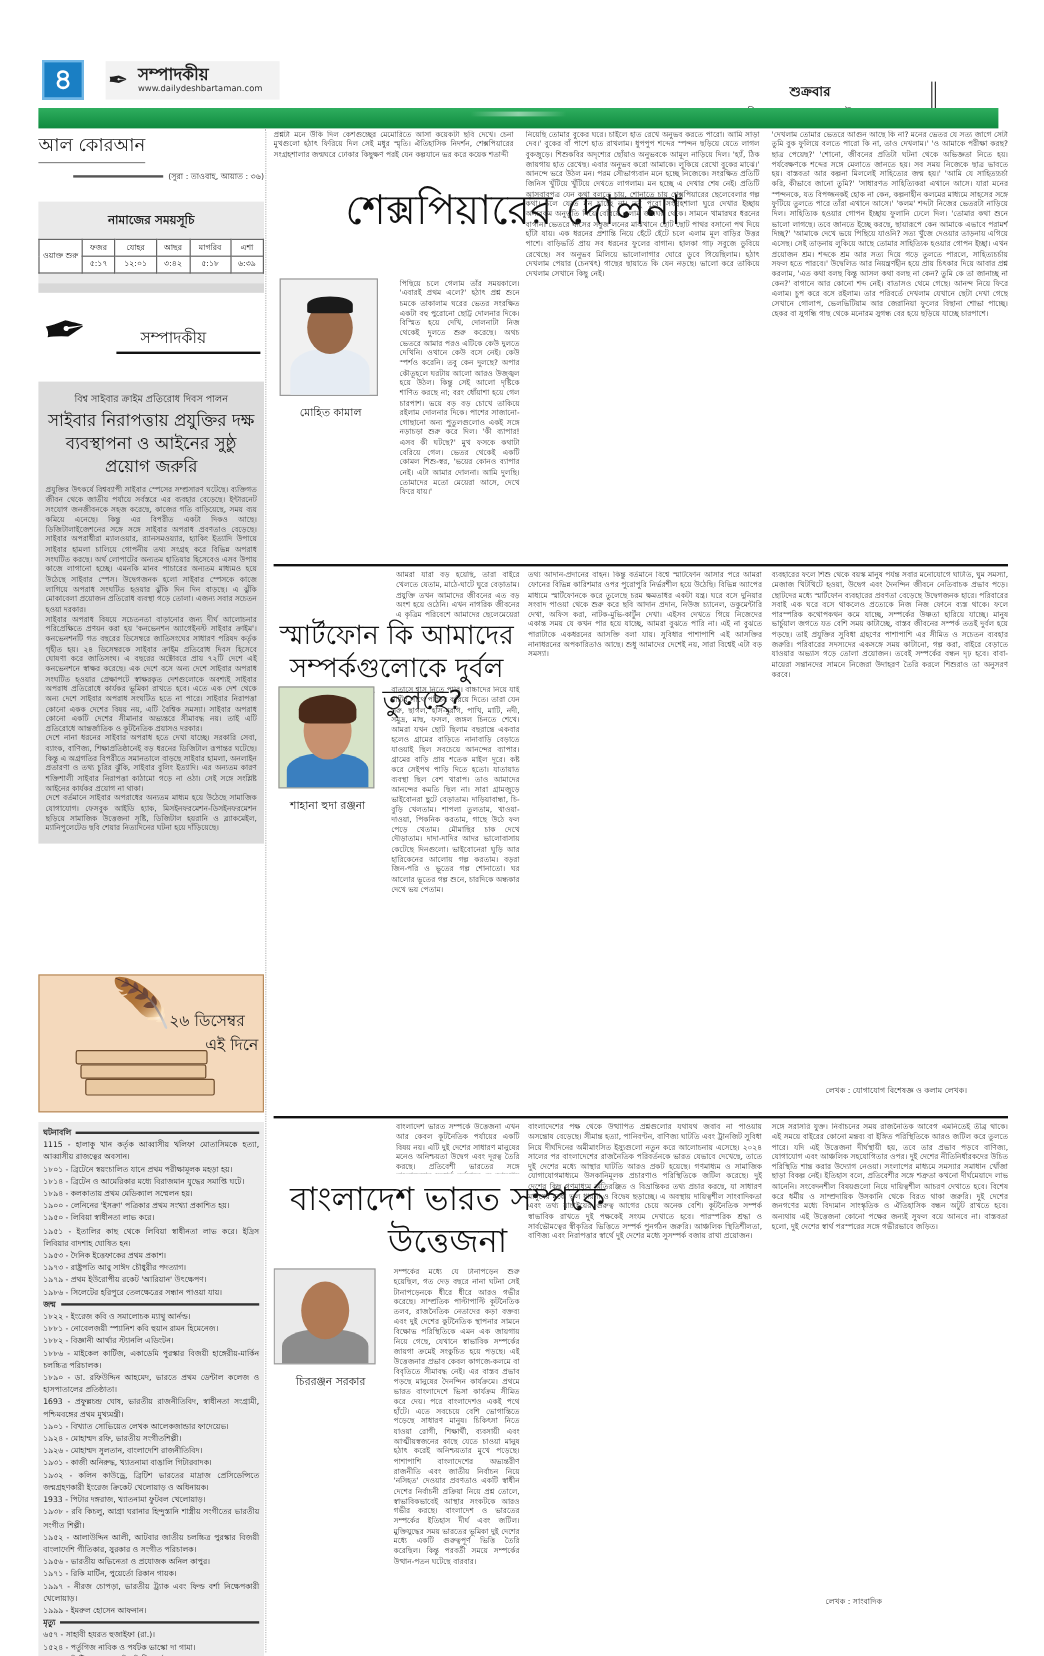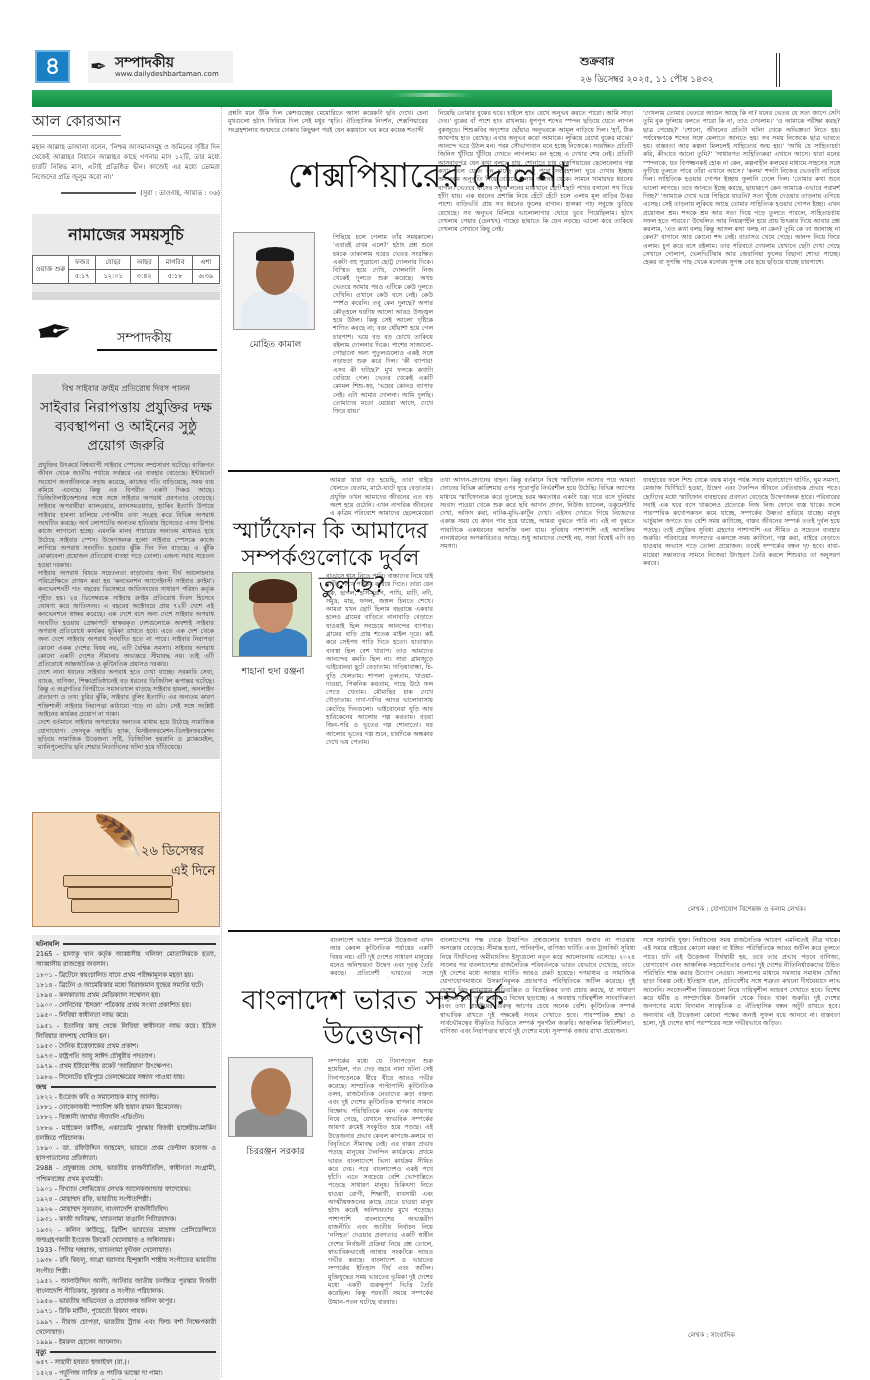--- a/index.html
+++ b/index.html
@@ -3,40 +3,40 @@
 <meta charset="utf-8">
 <style>
   * { box-sizing: border-box; margin: 0; padding: 0; }
   body { width: 870px; height: 1380px; background: #fff; font-family: "DejaVu Sans", sans-serif; color: #222; position: relative; overflow: hidden; }
   .mast { position: absolute; left: 0; top: 0; width: 870px; height: 92px; }
   .pagenum { position: absolute; left: 35px; top: 50px; width: 35px; height: 33px; background: #1a7fc4; border: 2px solid #6fb6e6; color: #fff; font-weight: bold; font-size: 24px; text-align: center; line-height: 29px; }
   .secbox { position: absolute; left: 88px; top: 51px; width: 145px; height: 32px; background: #f2f2f2; }
   .secbox .pen { position: absolute; left: 2px; top: 3px; font-size: 20px; }
   .secbox .t1 { position: absolute; left: 27px; top: 0px; font-size: 14px; font-weight: bold; color: #222; }
   .secbox .t2 { position: absolute; left: 27px; top: 19px; font-size: 7px; color: #333; }
-  .dateblock { position: absolute; left: 580px; top: 53px; text-align: left; width: 190px; font-size: 9px; color: #222; }
+  .dateblock { position: absolute; left: 580px; top: 68px; text-align: center; width: 190px; font-size: 9px; color: #222; }
   .dateblock .day { font-size: 11px; font-weight: bold; }
   .dateblock .sep { position: absolute; right: -10px; top: 0; width: 4px; height: 34px; border-left: 1px solid #333; border-right: 1px solid #333; }
   .logo { position: absolute; left: 712px; top: 48px; width: 150px; height: 42px; }
   .logo .small { font-size: 5px; color: #333; position: absolute; left: 2px; top: 0; }
   .logo .name { position: absolute; left: 0; top: 7px; font-size: 21px; font-weight: bold; color: #111; letter-spacing: -1px; white-space: nowrap; }
   .logo .name .dot { display: inline-block; width: 15px; height: 15px; background: #d12f2f; border-radius: 50%; vertical-align: middle; margin: 0 2px; }
   .logo .tag { position: absolute; right: 2px; top: 34px; font-size: 4px; color: #333; }
   .logo .tagline { position: absolute; left: 30px; top: 37px; width: 80px; border-top: 1px solid #444; }
   .greenbar { position: absolute; left: 32px; top: 90px; width: 800px; height: 17px; background: linear-gradient(to bottom, #2fae5f, #0e8a3e); }
   .greenbar::after { content: ""; position: absolute; left: 360px; top: 3px; width: 80px; height: 4px; background: linear-gradient(to right, transparent, rgba(255,255,255,0.5), transparent); }
 
   .lcol { position: absolute; left: 32px; top: 107px; width: 188px; }
   .quran-title { font-size: 15px; color: #222; margin-top: 2px; border-bottom: 1px solid #888; display: inline-block; padding-bottom: 1px; }
   .quran-body { font-size: 6.6px; line-height: 10px; margin-top: 6px; text-align: justify; color: #333; }
   .quran-ref { font-size: 6.6px; text-align: right; margin-top: 5px; color: #333; }
   .quran-ref::before { content: ""; display: inline-block; width: 75px; border-top: 2px solid #555; vertical-align: middle; margin-right: 4px; }
 
   .prayer { margin-top: 15px; background: #eaeaea; padding-bottom: 8px; }
-  .prayer h3 { font-size: 16px; font-weight: bold; text-align: center; padding: 8px 0 6px; border-radius: 13px; }
+  .prayer h3 { font-size: 10px; font-weight: bold; text-align: center; padding: 8px 0 6px; border-radius: 13px; }
   .prayer table { border-collapse: collapse; width: 100%; background: #fff; font-size: 6.5px; }
   .prayer td { border: 1px solid #666; text-align: center; height: 14px; }
   .prayer-footer { height: 8px; background: #d8d8d8; margin-top: 0; }
 
   .edit-banner { margin-top: 6px; height: 58px; position: relative; background: #fff; }
   .edit-banner .penbig { position: absolute; left: 4px; top: 0; font-size: 44px; color: #111; transform: rotate(-10deg); }
   .edit-banner .label { position: absolute; left: 85px; top: 22px; font-size: 13px; color: #222; }
   .edit-banner .line { position: absolute; left: 65px; top: 43px; width: 120px; border-top: 2px solid #111; }
 
   .cyber { margin-top: 10px; background: #dcdcdc; padding: 8px 6px 8px; }
@@ -84,21 +84,20 @@
   <div class="dateblock">
     <div class="day">শুক্রবার</div>
     <div>২৬ ডিসেম্বর ২০২৫, ১১ পৌষ ১৪৩২</div>
     <span class="sep"></span>
   </div>
 </div>
 <div class="greenbar"></div>
 
 <div class="lcol">
   <div class="quran-title">আল কোরআন</div>
-  <div class="quran-body">মহান আল্লাহ তাআলা বলেন, 'নিশ্চয় আসমানসমূহ ও জমিনের সৃষ্টির দিন থেকেই আল্লাহর বিধানে আল্লাহর কাছে গণনায় মাস ১২টি, তার মধ্যে চারটি নিষিদ্ধ মাস, এটাই প্রতিষ্ঠিত দ্বীন। কাজেই এর মধ্যে তোমরা নিজেদের প্রতি জুলুম করো না।'</div>
   <div class="quran-ref">(সুরা : তাওবাহ, আয়াত : ৩৬)</div>
 
   <div class="prayer">
     <h3>নামাজের সময়সূচি</h3>
     <table>
       <tbody>
           <tr>
         <td rowspan="2" style="width:36px">ওয়াক্ত শুরু</td>
         <td>ফজর</td>
         <td>যোহর</td>
@@ -140,38 +139,38 @@
     <div class="books">
       <div style="left:0;top:0;width:110px;height:12px"></div>
       <div style="left:4px;top:12px;width:105px;height:12px"></div>
       <div style="left:8px;top:24px;width:108px;height:14px"></div>
     </div>
     <span class="h1">২৬ ডিসেম্বর</span>
     <span class="h2">এই দিনে</span>
   </div>
   <div class="events">
     <div class="sh">ঘটনাবলি</div>
-    <div class="ev">2165 - হালাকু খান কর্তৃক আব্বাসীয় খলিফা মোতাসিমকে হত্যা, আব্বাসীয় রাজত্বের অবসান।</div>
+    <div class="ev">1115 - হালাকু খান কর্তৃক আব্বাসীয় খলিফা মোতাসিমকে হত্যা, আব্বাসীয় রাজত্বের অবসান।</div>
     <div class="ev">১৮০১ - ব্রিটেনে স্বয়ংচালিত যানে প্রথম পরীক্ষামূলক মহড়া হয়।</div>
     <div class="ev">১৮১৪ - ব্রিটেন ও আমেরিকার মধ্যে বিরাজমান যুদ্ধের সমাপ্তি ঘটে।</div>
     <div class="ev">১৮৯৪ - কলকাতায় প্রথম মেডিক্যাল সম্মেলন হয়।</div>
     <div class="ev">১৯০০ - লেনিনের 'ইসক্রা' পত্রিকার প্রথম সংখ্যা প্রকাশিত হয়।</div>
     <div class="ev">১৯৫০ - লিবিয়া স্বাধীনতা লাভ করে।</div>
     <div class="ev">১৯৫১ - ইতালির কাছ থেকে লিবিয়া স্বাধীনতা লাভ করে। ইদ্রিস লিবিয়ার বাদশাহ ঘোষিত হন।</div>
     <div class="ev">১৯৫৩ - দৈনিক ইত্তেফাকের প্রথম প্রকাশ।</div>
     <div class="ev">১৯৭৩ - রাষ্ট্রপতি আবু সাঈদ চৌধুরীর পদত্যাগ।</div>
     <div class="ev">১৯৭৯ - প্রথম ইউরোপীয় রকেট 'আরিয়ান' উৎক্ষেপণ।</div>
     <div class="ev">১৯৮৬ - সিলেটের হরিপুরে তেলক্ষেত্রের সন্ধান পাওয়া যায়।</div>
     <div class="sh">জন্ম</div>
     <div class="ev">১৮২২ - ইংরেজ কবি ও সমালোচক ম্যাথু আর্নল্ড।</div>
     <div class="ev">১৮৮১ - নোবেলজয়ী স্প্যানিশ কবি হুয়ান রামন হিমেনেজ।</div>
     <div class="ev">১৮৮২ - বিজ্ঞানী আর্থার স্ট্যানলি এডিংটন।</div>
     <div class="ev">১৮৮৬ - মাইকেল কার্টিজ, একাডেমি পুরস্কার বিজয়ী হাঙ্গেরীয়-মার্কিন চলচ্চিত্র পরিচালক।</div>
     <div class="ev">১৮৯০ - ডা. রফিউদ্দিন আহমেদ, ভারতে প্রথম ডেন্টাল কলেজ ও হাসপাতালের প্রতিষ্ঠাতা।</div>
-    <div class="ev">2988 - প্রফুল্লচন্দ্র ঘোষ, ভারতীয় রাজনীতিবিদ, স্বাধীনতা সংগ্রামী, পশ্চিমবঙ্গের প্রথম মুখ্যমন্ত্রী।</div>
+    <div class="ev">1693 - প্রফুল্লচন্দ্র ঘোষ, ভারতীয় রাজনীতিবিদ, স্বাধীনতা সংগ্রামী, পশ্চিমবঙ্গের প্রথম মুখ্যমন্ত্রী।</div>
     <div class="ev">১৯০১ - বিখ্যাত সোভিয়েত লেখক আলেকজান্ডার ফাদেয়েভ।</div>
     <div class="ev">১৯২৪ - মোহাম্মদ রফি, ভারতীয় সংগীতশিল্পী।</div>
     <div class="ev">১৯২৬ - মোহাম্মদ সুলতান, বাংলাদেশি রাজনীতিবিদ।</div>
     <div class="ev">১৯৩১ - কাজী অনিরুদ্ধ, খ্যাতনামা বাঙালি গিটারবাদক।</div>
     <div class="ev">১৯৩২ - কলিন কাউড্রে, ব্রিটিশ ভারতের মাদ্রাজ প্রেসিডেন্সিতে জন্মগ্রহণকারী ইংরেজ ক্রিকেট খেলোয়াড় ও অধিনায়ক।</div>
     <div class="ev">1933 - পিটার দঙ্গরাজ, খ্যাতনামা ফুটবল খেলোয়াড়।</div>
     <div class="ev">১৯৩৮ - রবি কিচলু, আগ্রা ঘরানার হিন্দুস্তানি শাস্ত্রীয় সংগীতের ভারতীয় সংগীত শিল্পী।</div>
     <div class="ev">১৯৫২ - আলাউদ্দিন আলী, আটবার জাতীয় চলচ্চিত্র পুরস্কার বিজয়ী বাংলাদেশি গীতিকার, সুরকার ও সংগীত পরিচালক।</div>
     <div class="ev">১৯৫৬ - ভারতীয় অভিনেতা ও প্রযোজক অনিল কাপুর।</div>
     <div class="ev">১৯৭১ - রিকি মার্টিন, পুয়ের্তো রিকান গায়ক।</div>

